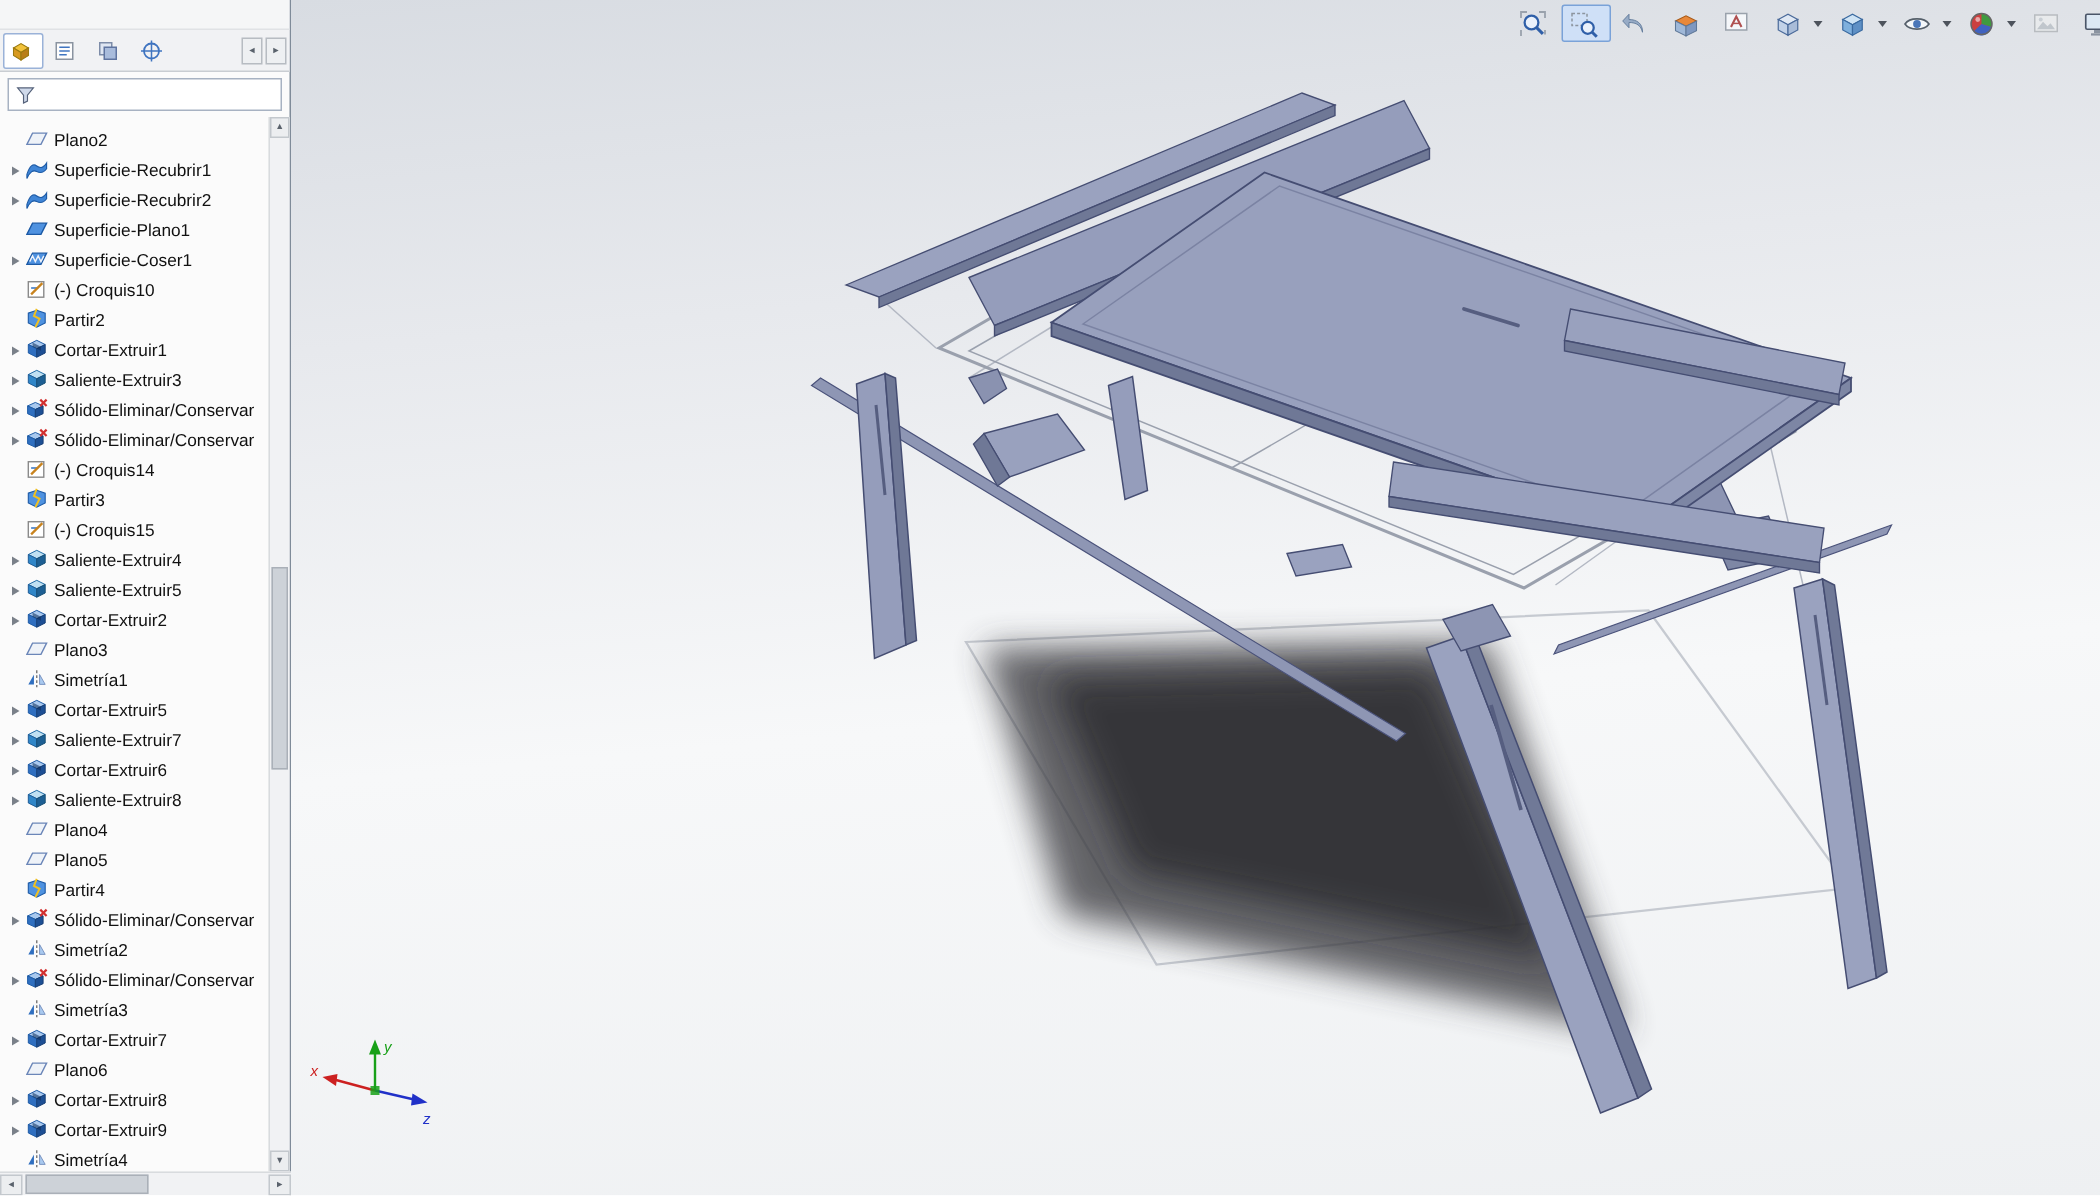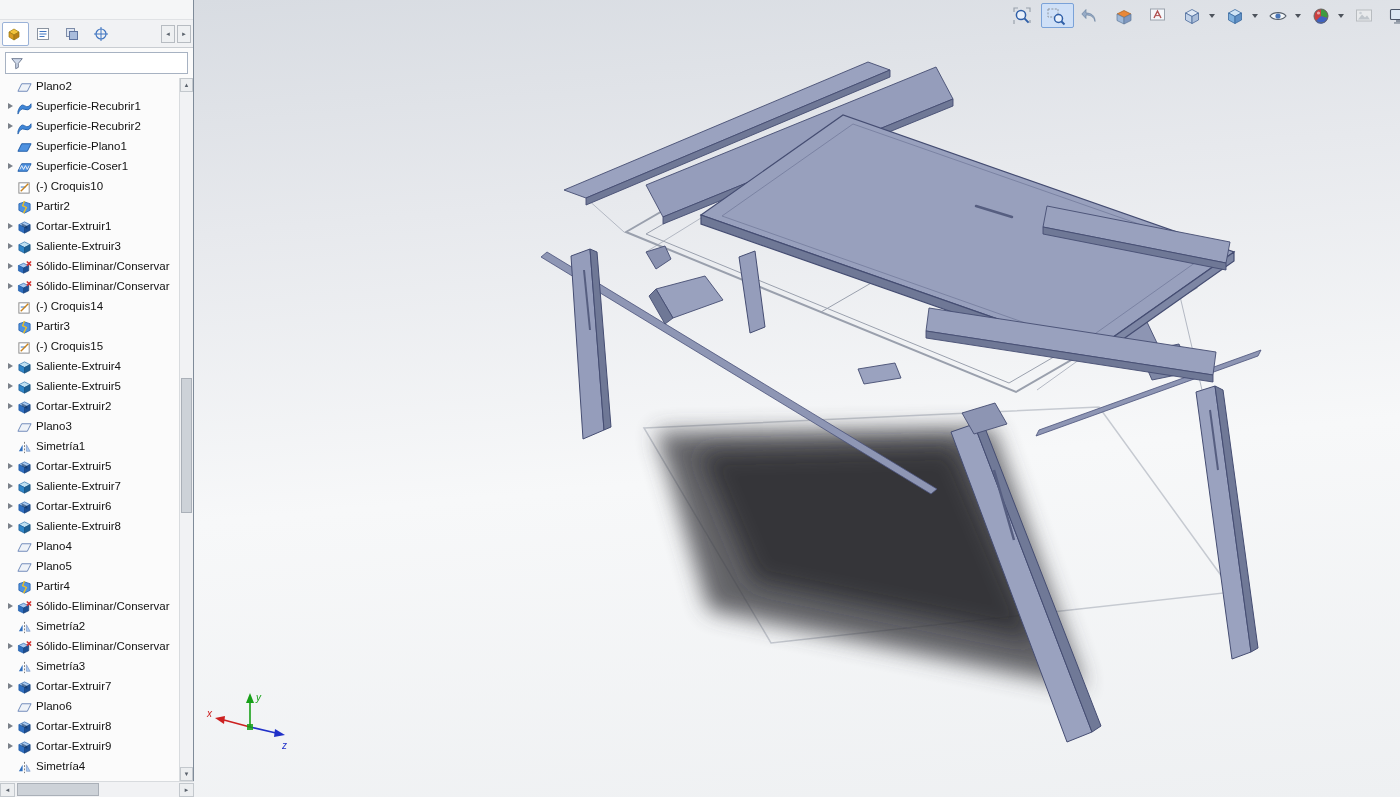--- a/index.html
+++ b/index.html
@@ -16,21 +16,21 @@
   .tab.active{background:#ffffff;border-color:#9ab2d8}
   .tab svg{width:16px;height:16px}
   .tab-spacer{flex:1}
   .tab-scroll{width:14px;height:18px;border:1px solid #b7bcc2;background:#eef0f2;font-size:6px;color:#5a626c;
     display:flex;align-items:center;justify-content:center}
   .filter-row{margin:4px 5px 2px 5px;height:22px;border:1px solid #a7b2c2;background:#fff;
     display:flex;align-items:center;padding:0 4px;gap:4px}
   .filter-row svg{width:14px;height:14px;flex:none}
 
   .tree{position:absolute;top:78px;left:0;right:14px;bottom:16px;overflow:hidden;background:#fbfbfb;padding-top:2px}
-  .trow{height:20px;display:flex;align-items:flex-start;padding-left:4px;font-size:11.5px;color:#111;white-space:nowrap;cursor:default}
+  .trow{height:20px;display:flex;align-items:flex-end;padding-left:4px;font-size:11.5px;color:#111;white-space:nowrap;cursor:default}
   .arr{width:12px;height:12px;flex:none;display:flex;align-items:center;justify-content:center}
   .arr::before{content:"";width:0;height:0;border-top:3.5px solid transparent;border-bottom:3.5px solid transparent;border-left:5px solid #7a8089}
   .arr.empty::before{display:none}
   .ic{width:15px;height:15px;margin:0 4px 0 1px;flex:none}
   .lbl{overflow:hidden;text-overflow:clip}
 
   
   .vscroll{position:absolute;top:78px;right:0;width:14px;bottom:16px;background:#f1f2f4;border-left:1px solid #d8dbde}
   .vbtn{position:absolute;left:0;width:13px;height:14px;background:#eceef0;border:1px solid #c3c8cd;
     font-size:6px;color:#5a626c;display:flex;align-items:center;justify-content:center}

